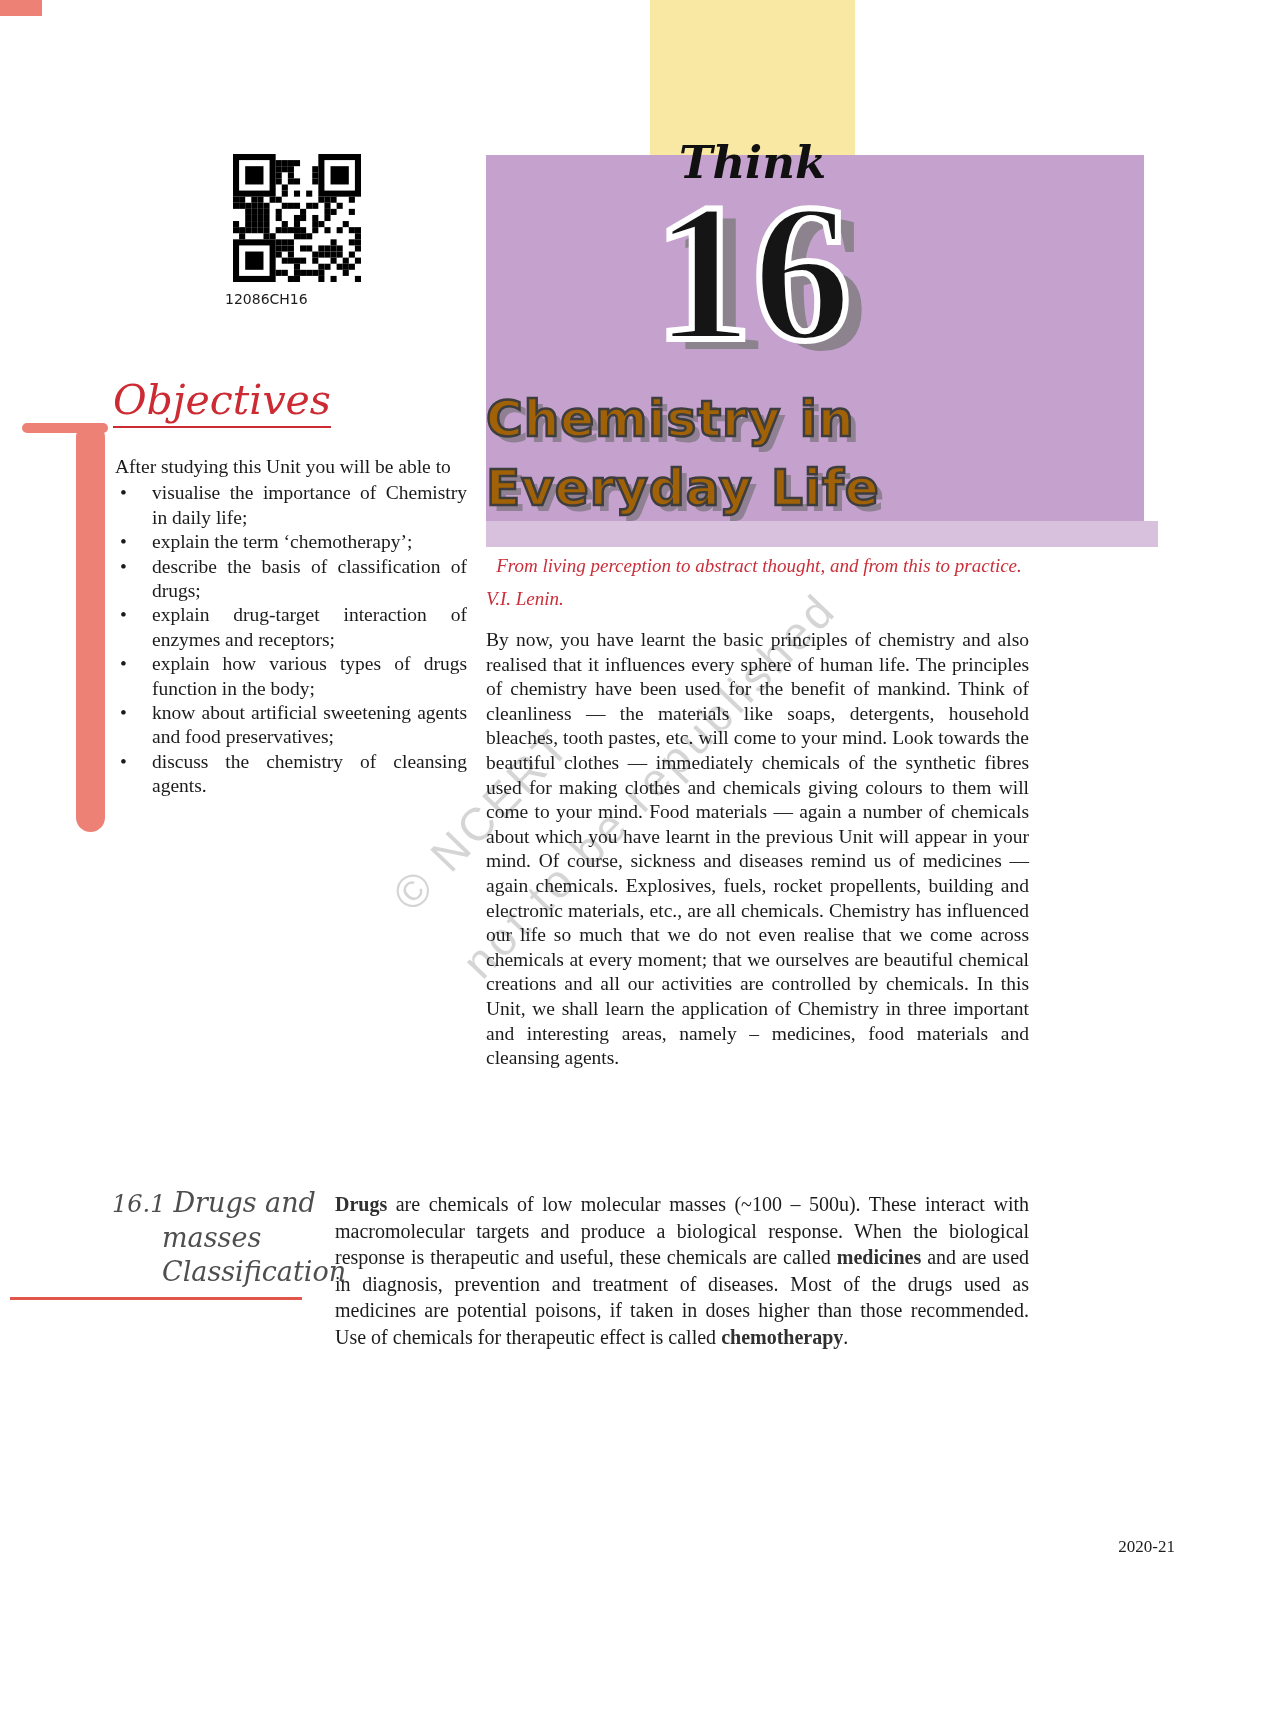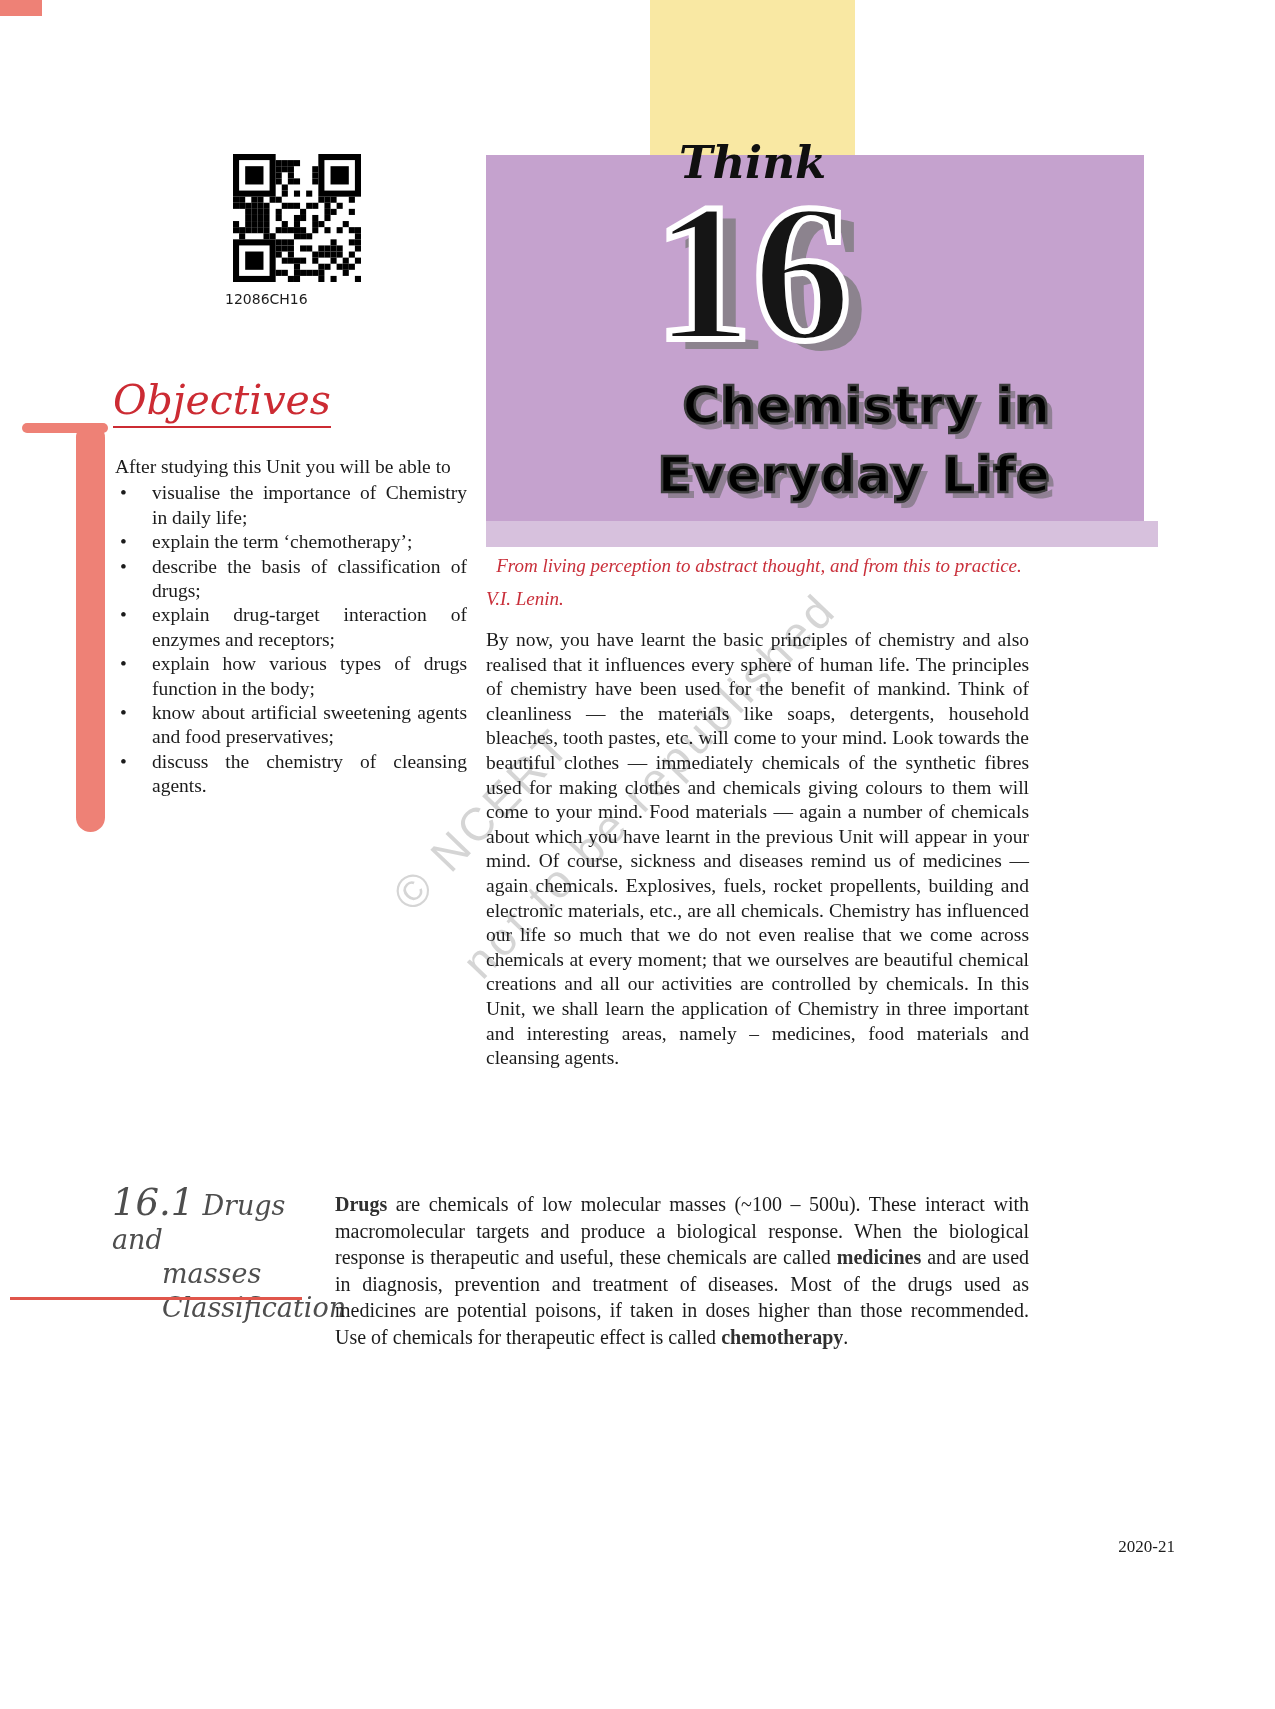--- a/index.html
+++ b/index.html
@@ -38,23 +38,23 @@
     font-family:"DejaVu Serif", serif; font-style:italic; font-weight:bold;
     font-size:45px; color:#101010; z-index:3;
   }
   .unit-number {
     position:absolute; left:640px; top:174px; width:225px; text-align:center;
     font-family:"Liberation Serif", serif; font-weight:bold; font-size:198px; line-height:1;
     color:#151515; -webkit-text-stroke:6px #ffffff;
     text-shadow:16px 10px 0 rgba(120,120,120,0.75); z-index:2;
   }
   .unit-title {
-    position:absolute; left:486px; top:372px; width:565px; text-align:right;
+    position:absolute; left:486px; top:385px; width:565px; text-align:left;
     font-family:"DejaVu Sans", sans-serif; font-weight:bold; font-size:50px;
-    line-height:1.38; letter-spacing:1px; color:#000000;
+    line-height:1.38; letter-spacing:1px; color:#a16207;
     -webkit-text-stroke:2.5px #3d3d3d; text-shadow:6px 6px 0 rgba(100,100,100,0.55);
     z-index:2;
   }
 
   
   .quote {
     position:absolute; left:486px; top:554px; width:546px;
     font-style:italic; font-size:19px; line-height:23px;
     color:var(--quote-red,#c92f3a); text-align:center;
   }
@@ -83,21 +83,21 @@
 
   .redbar-h { position:absolute; left:22px; top:423px; width:86px; height:10px; border-radius:5px; background:var(--salmon,#ee8176); }
   .redbar-v { position:absolute; left:76px; top:423px; width:29px; height:409px; border-radius:15px; background:var(--salmon,#ee8176); }
 
   
   .section-heading {
     position:absolute; left:112px; top:1186px; width:215px;
     font-family:"DejaVu Serif", serif; font-style:italic; color:#4e4e4e;
     font-size:27px; line-height:34px;
   }
-  .section-number { font-size:37px; margin-right:8px; }
+  .section-number { font-size:24px; margin-right:8px; }
   .section-line2, .section-line3 { padding-left:50px; }
   .section-rule { position:absolute; left:10px; top:1297px; width:292px; height:3px; background:#e0564b; }
 
   .drugs {
     position:absolute; left:335px; top:1191px; width:694px;
     font-size:20px; line-height:26.5px; text-align:justify;
   }
   .drugs strong { color:#303030;margin-top:12px; }
 
   .footer {

